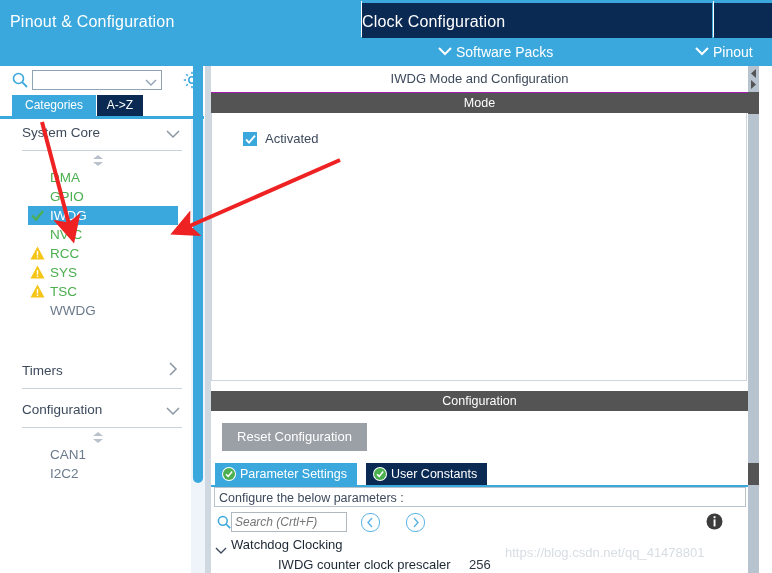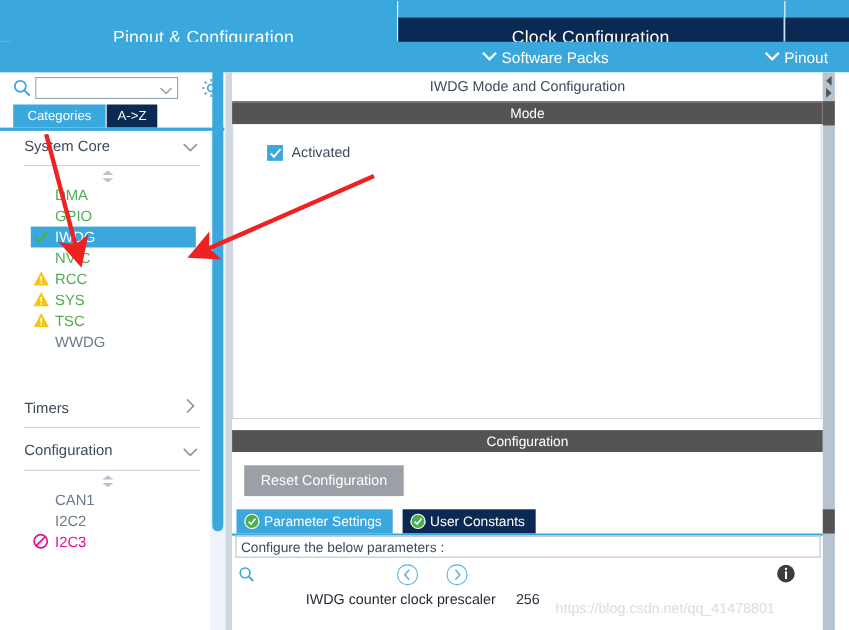--- a/index.html
+++ b/index.html
@@ -18,24 +18,23 @@
   }
   
   #top-header {
     position: absolute;
     left: 0; top: 0;
     width: 772px; height: 38px;
     background: #3aa8dd;
   }
   .main-tab {
     position: absolute;
-    top: 16px;
+    top: 3px;
     height: 38px;
     line-height: 38px;
-    text-align: center;
     color: #ffffff;
     font-size: 16px;
     letter-spacing: 0.2px;
     cursor: default;
   }
   .main-tab.active-light {
     left: 10px;
     width: 350px;
     background: #3aa8dd;
   }
@@ -644,29 +643,20 @@
           <path d="M7 11 L12 7 L2 7 Z" fill="#b9c2cb"></path>
       </svg>
     </div>
 
     <div class="tree-item">
       <span class="c-gray">CAN1</span>
     </div>
     <div class="tree-item">
       <span class="c-gray">I2C2</span>
     </div>
-    <div class="tree-item">
-      <span class="t-icon">
-        <svg width="14" height="14" viewBox="0 0 14 14">
-          <circle cx="7" cy="7" r="6" stroke="#e5128f" stroke-width="1.6" fill="none"></circle>
-          <line x1="2.8" y1="11.2" x2="11.2" y2="2.8" stroke="#e5128f" stroke-width="1.6"></line>
-        </svg>
-      </span>
-      <span class="c-pink">I2C3</span>
-    </div>
   </div>
 
   <div id="sidebar-scroll-track"></div>
 </div>
 <div id="sidebar-scroll-thumb"></div>
 <div id="panel-left-edge"></div>
 
 <div id="right-panel">
 
   <div id="panel-title">IWDG Mode and Configuration</div>
@@ -712,40 +702,49 @@
 
     <div id="configure-hint">Configure the below parameters :</div>
 
     <div id="param-search-row">
       <span id="param-search-icon">
         <svg width="14" height="14" viewBox="0 0 14 14">
           <circle cx="5.8" cy="5.8" r="4.4" stroke="#3aa8dd" stroke-width="1.5" fill="none"></circle>
           <line x1="9" y1="9" x2="13.2" y2="13.2" stroke="#3aa8dd" stroke-width="1.7"></line>
         </svg>
       </span>
+      <input id="param-search-input" type="text" placeholder="Search (Crtl+F)" style="">
       <span class="nav-circle" id="nav-prev">
         <svg width="11" height="11" viewBox="0 0 11 11">
             <path d="M7 1 L3 5.5 L7 10" stroke="#5ab4e4" stroke-width="1.4" fill="none"></path>
           </svg>
       </span>
       <span class="nav-circle" id="nav-next">
         <svg width="11" height="11" viewBox="0 0 11 11">
             <path d="M4 1 L8 5.5 L4 10" stroke="#5ab4e4" stroke-width="1.4" fill="none"></path>
           </svg>
       </span>
       <span id="info-icon">
         <svg width="17" height="17" viewBox="0 0 17 17">
           <circle cx="8.5" cy="8.5" r="8" fill="#3c3c3c"></circle>
           <rect x="7.6" y="3.2" width="1.9" height="2" fill="#ffffff"></rect>
           <rect x="7.6" y="6.4" width="1.9" height="7" fill="#ffffff"></rect>
         </svg>
       </span>
     </div>
 
     <div id="param-list">
+      <div class="param-group-row">
+        <span class="param-group-arrow">
+          <svg width="12" height="8" viewBox="0 0 12 8">
+              <path d="M1 1 L6 6 L11 1" stroke="#3d4a5c" stroke-width="1.4" fill="none"></path>
+            </svg>
+        </span>
+        <span>Watchdog Clocking</span>
+      </div>
       <div class="param-row">
         <span class="param-name">IWDG counter clock prescaler</span>
         <span class="param-value">256</span>
       </div>
     </div>
   </div>
 
   <div id="panel-scroll-track"></div>
   <div class="panel-arrow" id="panel-arrow-up">
     <svg width="11" height="11" viewBox="0 0 11 11">

